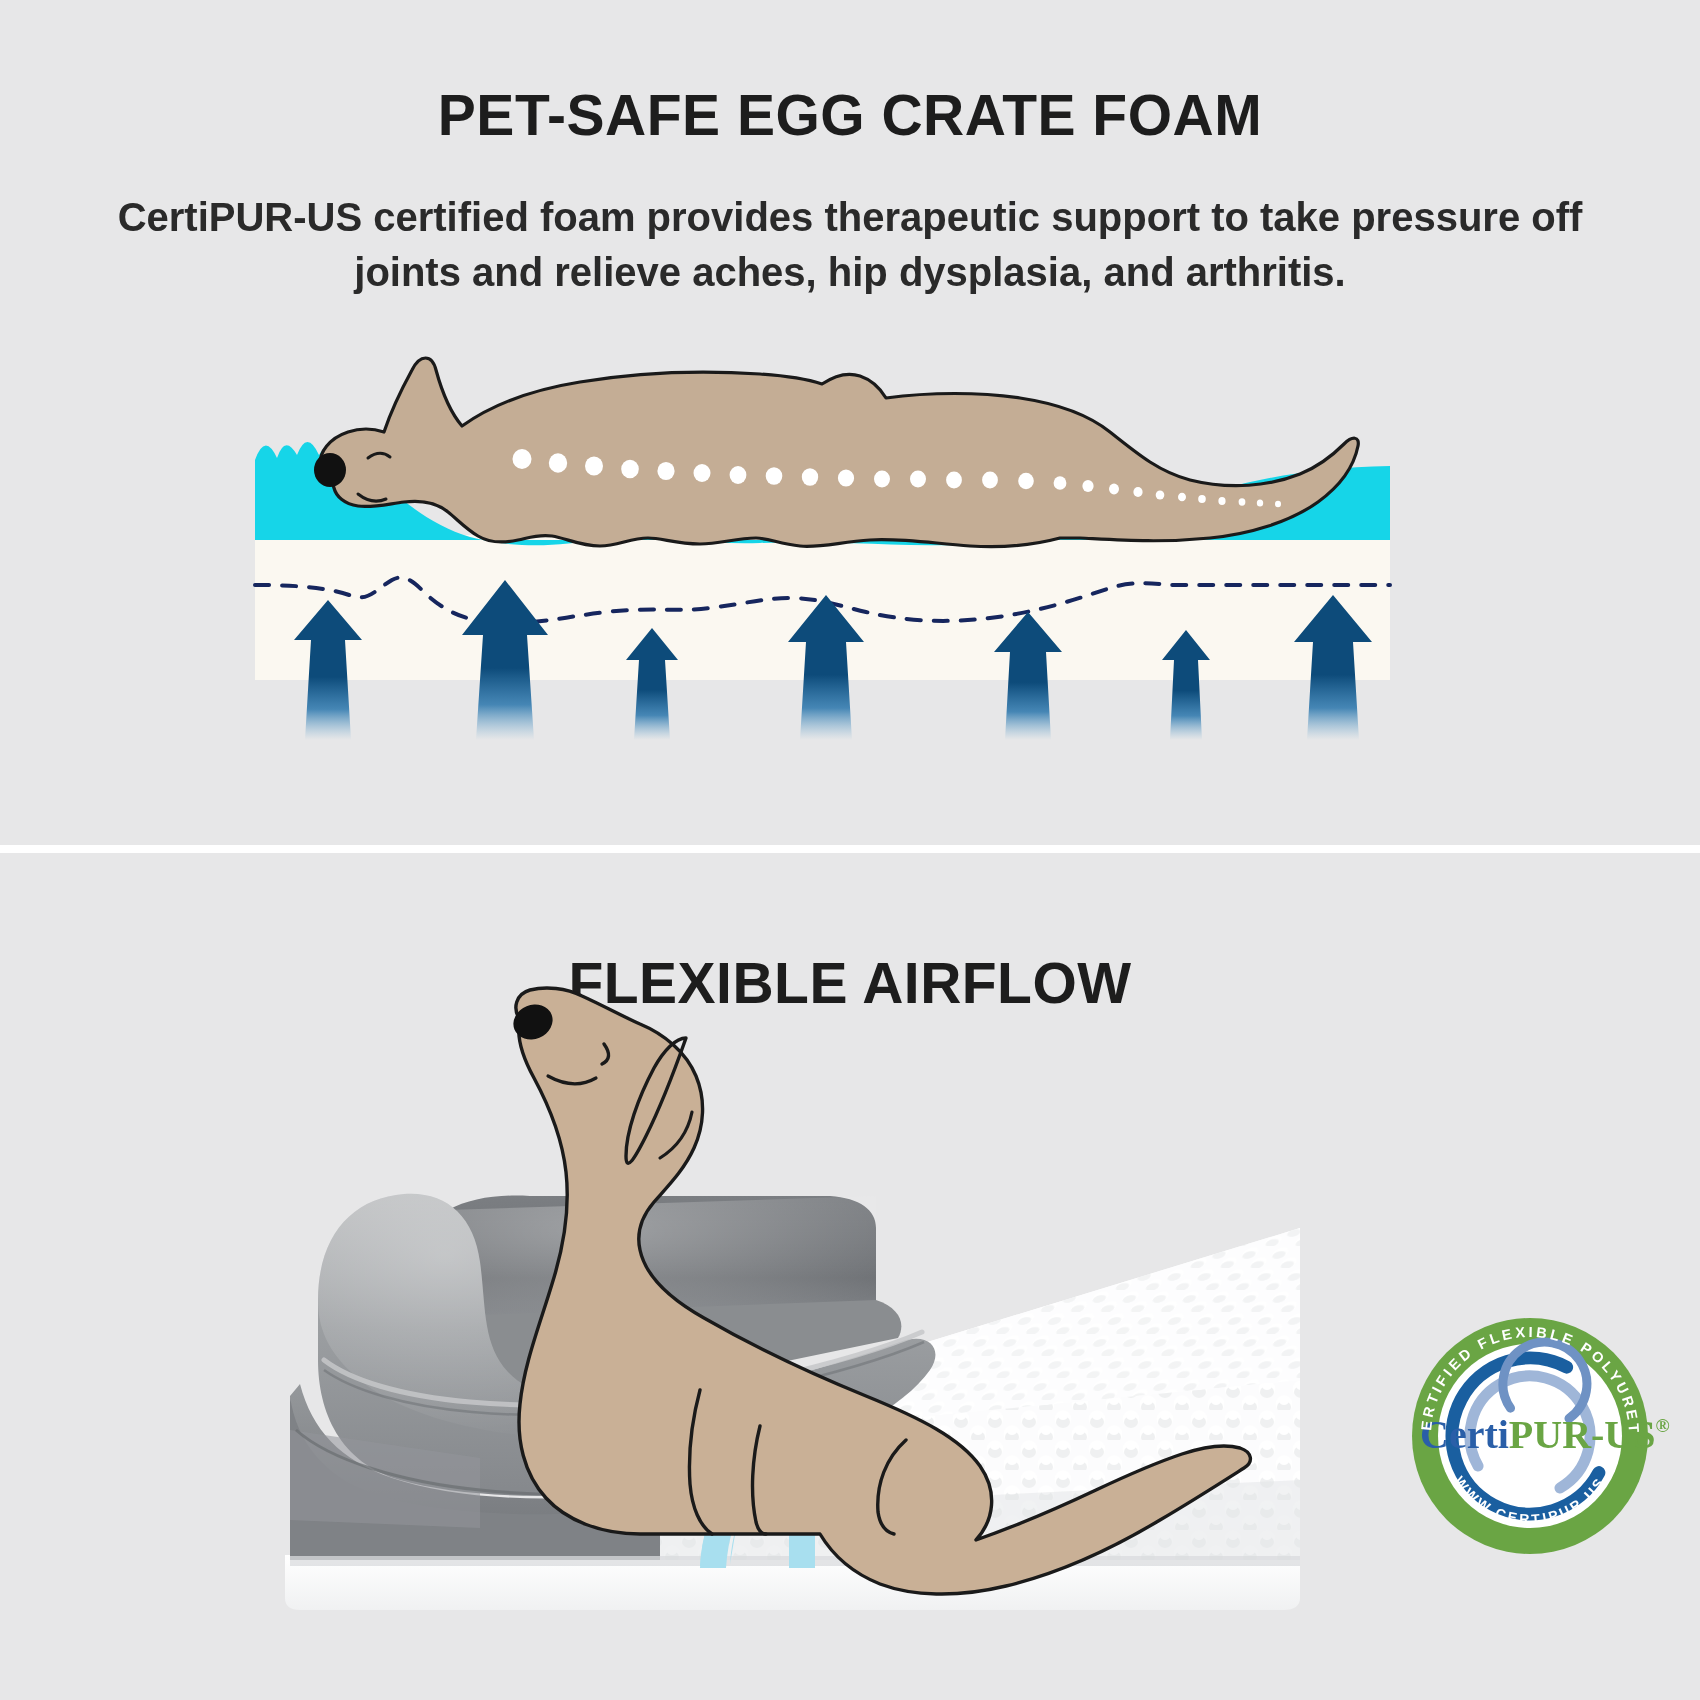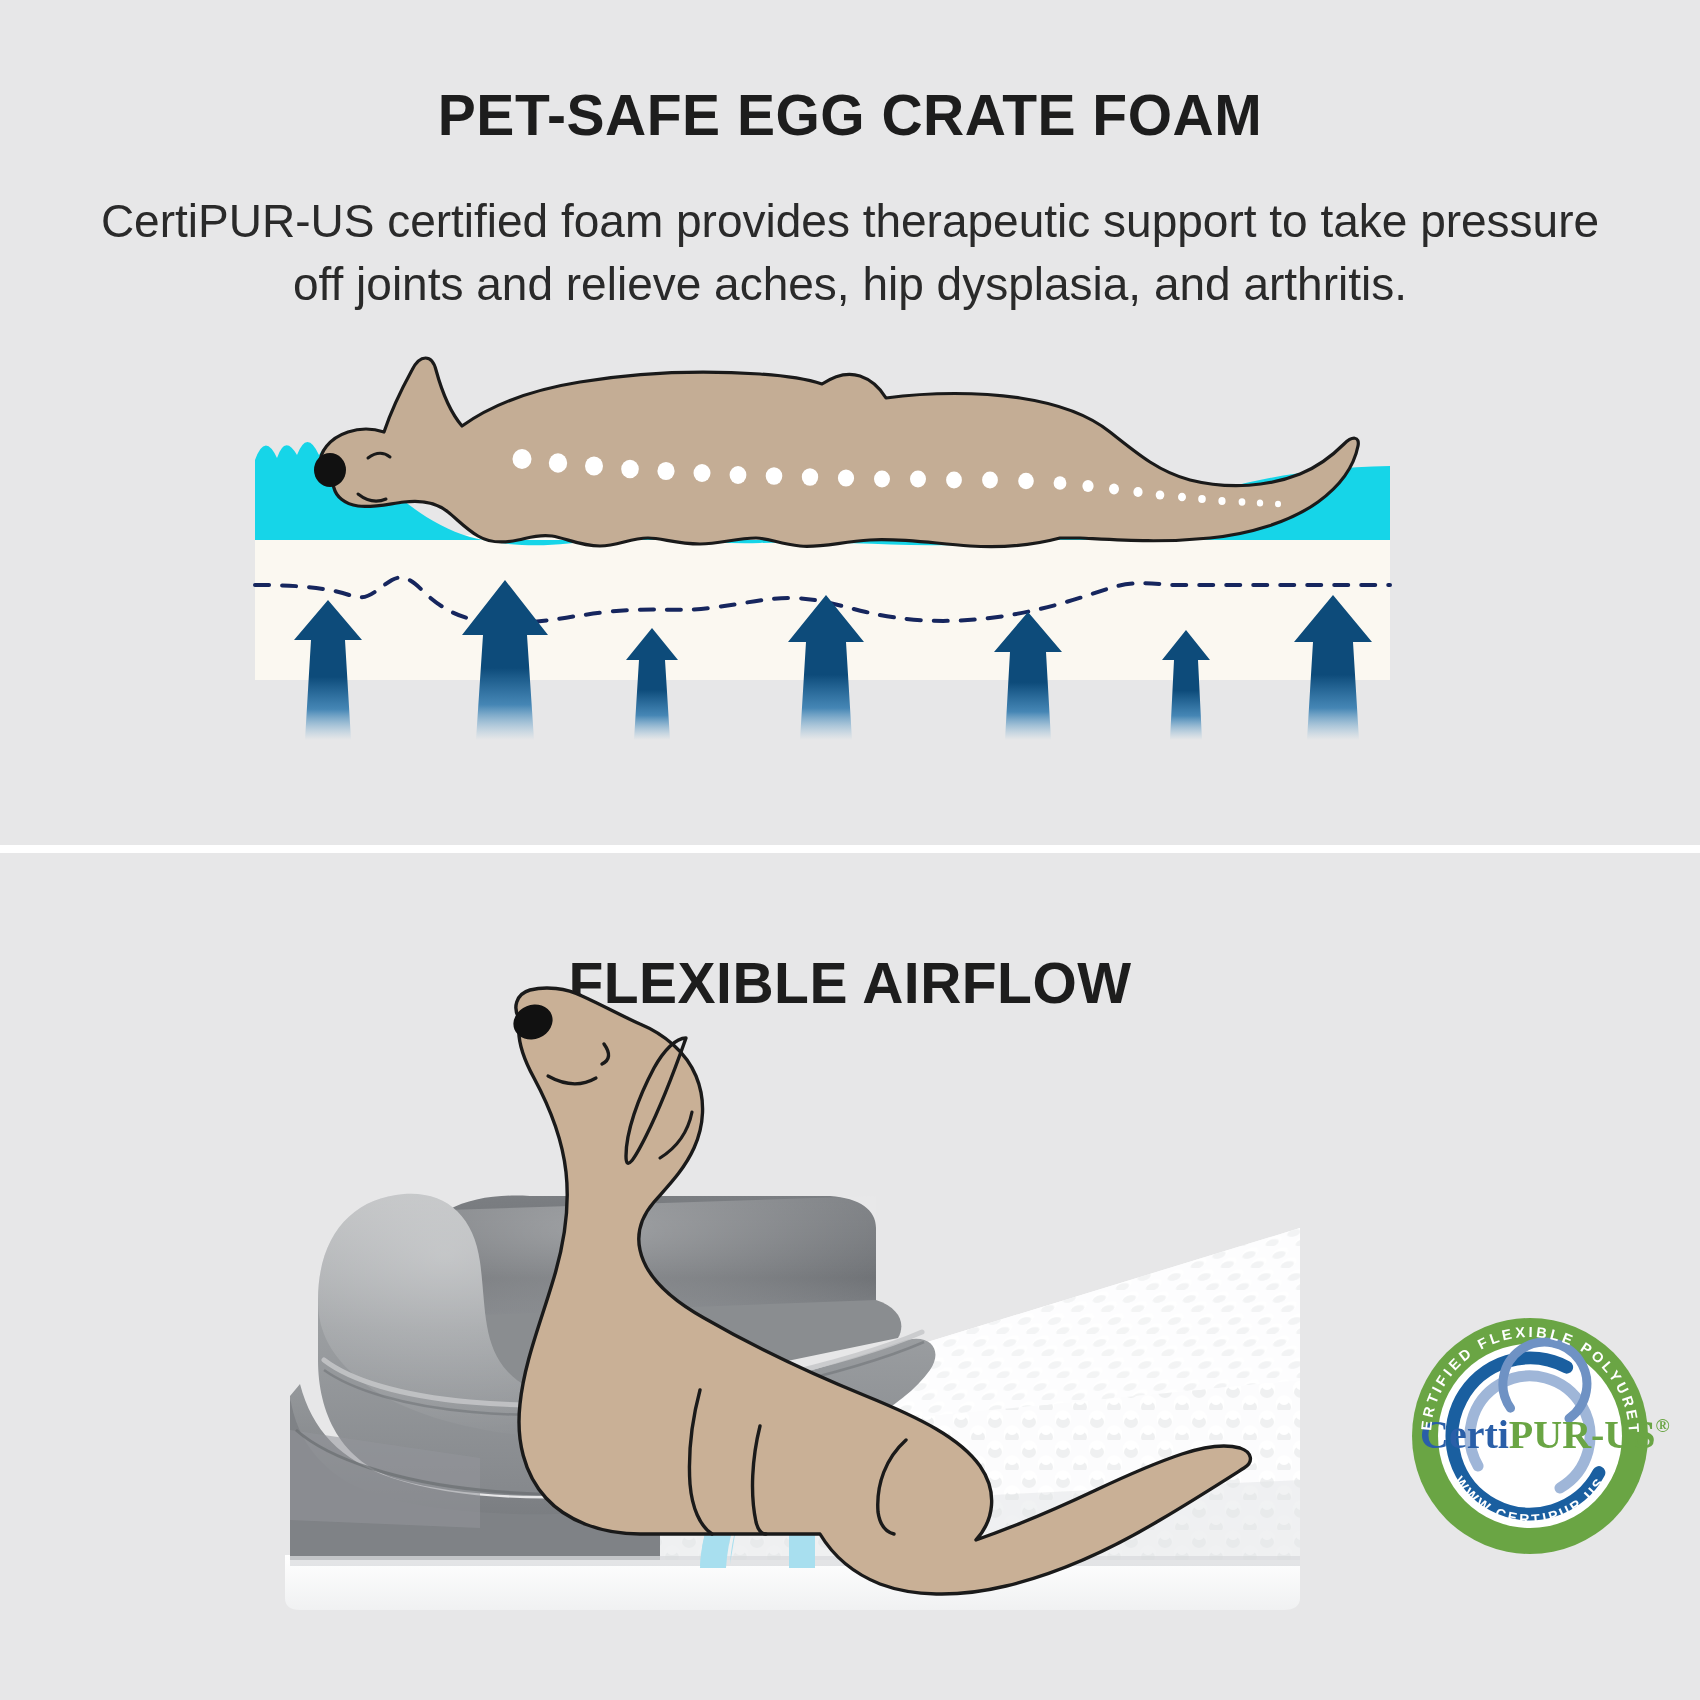--- a/index.html
+++ b/index.html
@@ -17,21 +17,21 @@
 
   .headline{
     position:absolute;left:0;width:1700px;text-align:center;
     color:#1d1d1d;font-weight:700;letter-spacing:0.5px;
   }
   #title-top{top:82px;font-size:57px;}
   #title-bottom{top:950px;font-size:57px;}
   #subtitle{
     position:absolute;left:50%;transform:translateX(-50%);
     top:190px;width:1560px;text-align:center;
-    color:#2a2a2a;font-size:46px;line-height:1.38;font-weight:400;
+    color:#2a2a2a;font-size:40px;line-height:1.38;font-weight:700;
   }
 
   svg{display:block;}
   #svg-top{position:absolute;left:0;top:340px;}
   #svg-bottom{position:absolute;left:0;top:960px;}
 </style>
 </head>
 <body>
 
 <div class="panel" id="panel-top"></div>

